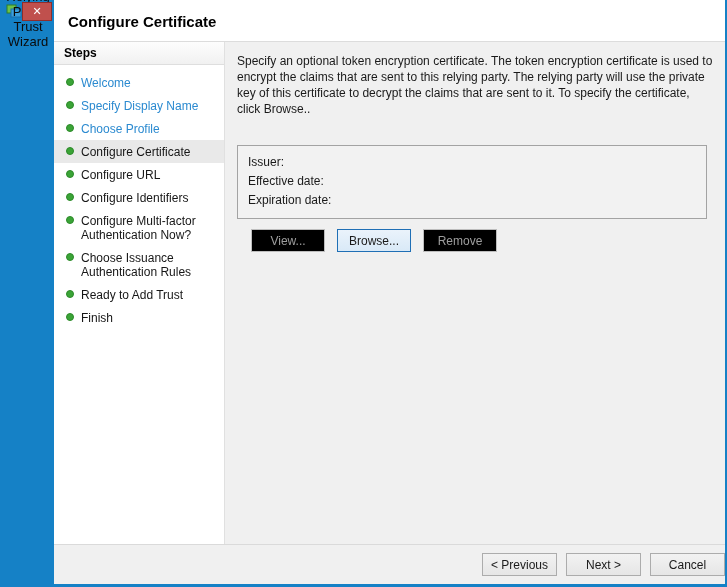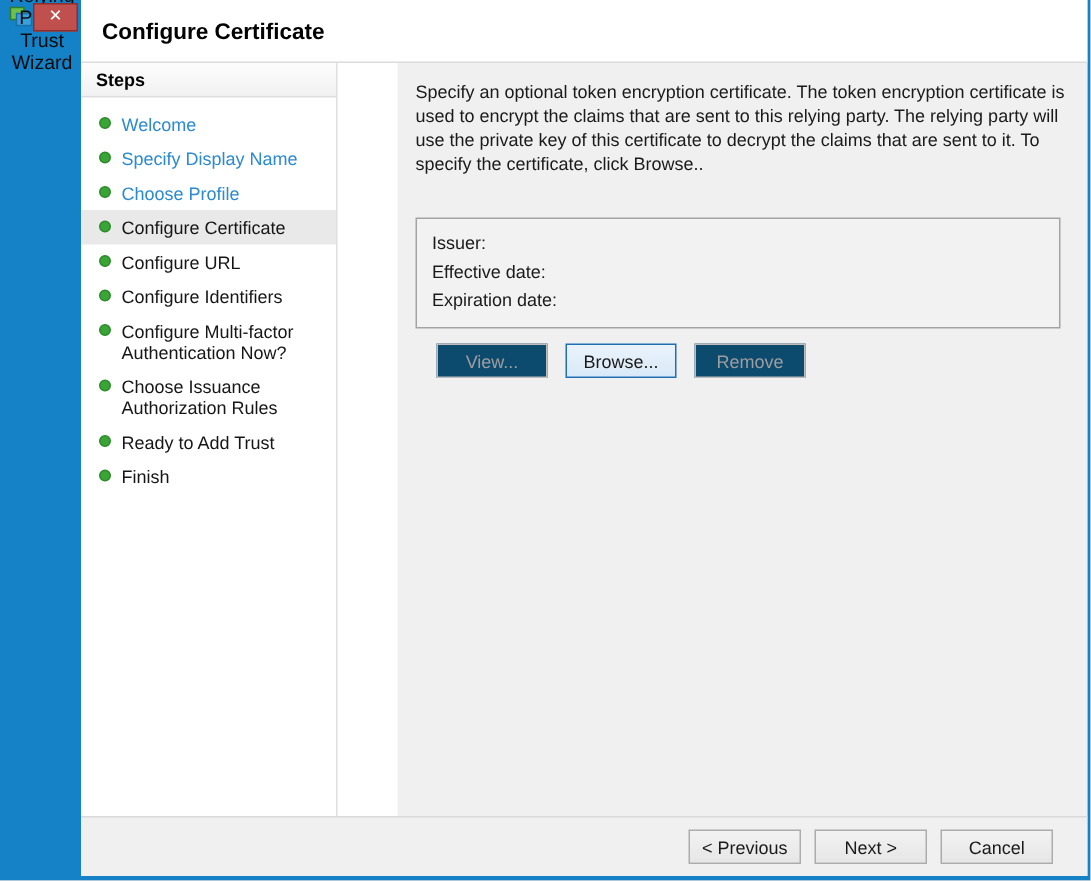--- a/index.html
+++ b/index.html
@@ -34,21 +34,21 @@
 
   
   .chrome{ flex:1; background:#fff; display:flex; flex-direction:column; overflow:hidden; }
 
   .page-header{
     background:#fff; padding:13px 16px 11px 14px;
     border-bottom:1px solid #dcdcdc;
   }
   .page-header h1{ font-size:15px; font-weight:bold; color:#000; }
 
-  .body{ flex:1; display:flex; overflow:hidden;gap:40px; }
+  .body{ flex:1; display:flex; overflow:hidden; }
 
   
   .sidebar{ width:171px; background:#fff; border-right:1px solid #e0e0e0; display:flex; flex-direction:column; }
   .steps-header{
     font-size:12px; font-weight:bold; color:#000;
     padding:4px 10px 4px 10px;
     background:linear-gradient(#fdfdfd,#f1f1f1);
     border-bottom:1px solid #dedede;
   }
   .steps{ list-style:none; padding-top:6px; }
@@ -76,30 +76,30 @@
     padding:7px 12px 8px 10px; margin-right:8px;
   }
   .cert-row{ font-size:12px; color:#1a1a1a; line-height:19px; }
 
   .btn{
     min-width:74px; height:23px; font-size:12px;
     font-family:"Liberation Sans",sans-serif;
     background:linear-gradient(#f2f2f2,#e6e6e6);
     border:1px solid #acacac; color:#1a1a1a; cursor:pointer;
   }
-  .btn:disabled{ color:#9e9e9e; background:#0c4a6e; border-color:#bdbdbd; cursor:default; }
+  .btn:disabled{ color:#9e9e9e; background:#000000; border-color:#bdbdbd; cursor:default; }
   .btn.focused{ border:1px solid #1f6fb5; background:linear-gradient(#eaf3fb,#d9e9f7); }
 
   .btn-row{ display:flex; gap:12px; margin:10px 0 0 14px; }
 
   
   .footer{
     height:40px; background:#f0f0f0; border-top:1px solid #dadada;
     display:flex; align-items:center; justify-content:flex-end;
-    gap:9px; padding-right:23px;
+    gap:9px; padding-right:0;
   }
   .footer .btn{ min-width:75px; }
 </style>
 </head>
 <body>
 
 <div class="window">
 
   <div class="titlebar">
     <span class="app-icon">
@@ -146,21 +146,21 @@
           <li class="step upcoming">
             <span class="bullet"></span>
             <span class="lbl">Configure Identifiers</span>
           </li>
           <li class="step upcoming">
             <span class="bullet"></span>
             <span class="lbl">Configure Multi-factor Authentication Now?</span>
           </li>
           <li class="step upcoming">
             <span class="bullet"></span>
-            <span class="lbl">Choose Issuance Authorization Rules</span>
+            <span class="lbl">Choose Issuance Authentication Rules</span>
           </li>
           <li class="step upcoming">
             <span class="bullet"></span>
             <span class="lbl">Ready to Add Trust</span>
           </li>
           <li class="step upcoming">
             <span class="bullet"></span>
             <span class="lbl">Finish</span>
           </li>
         </ul>

